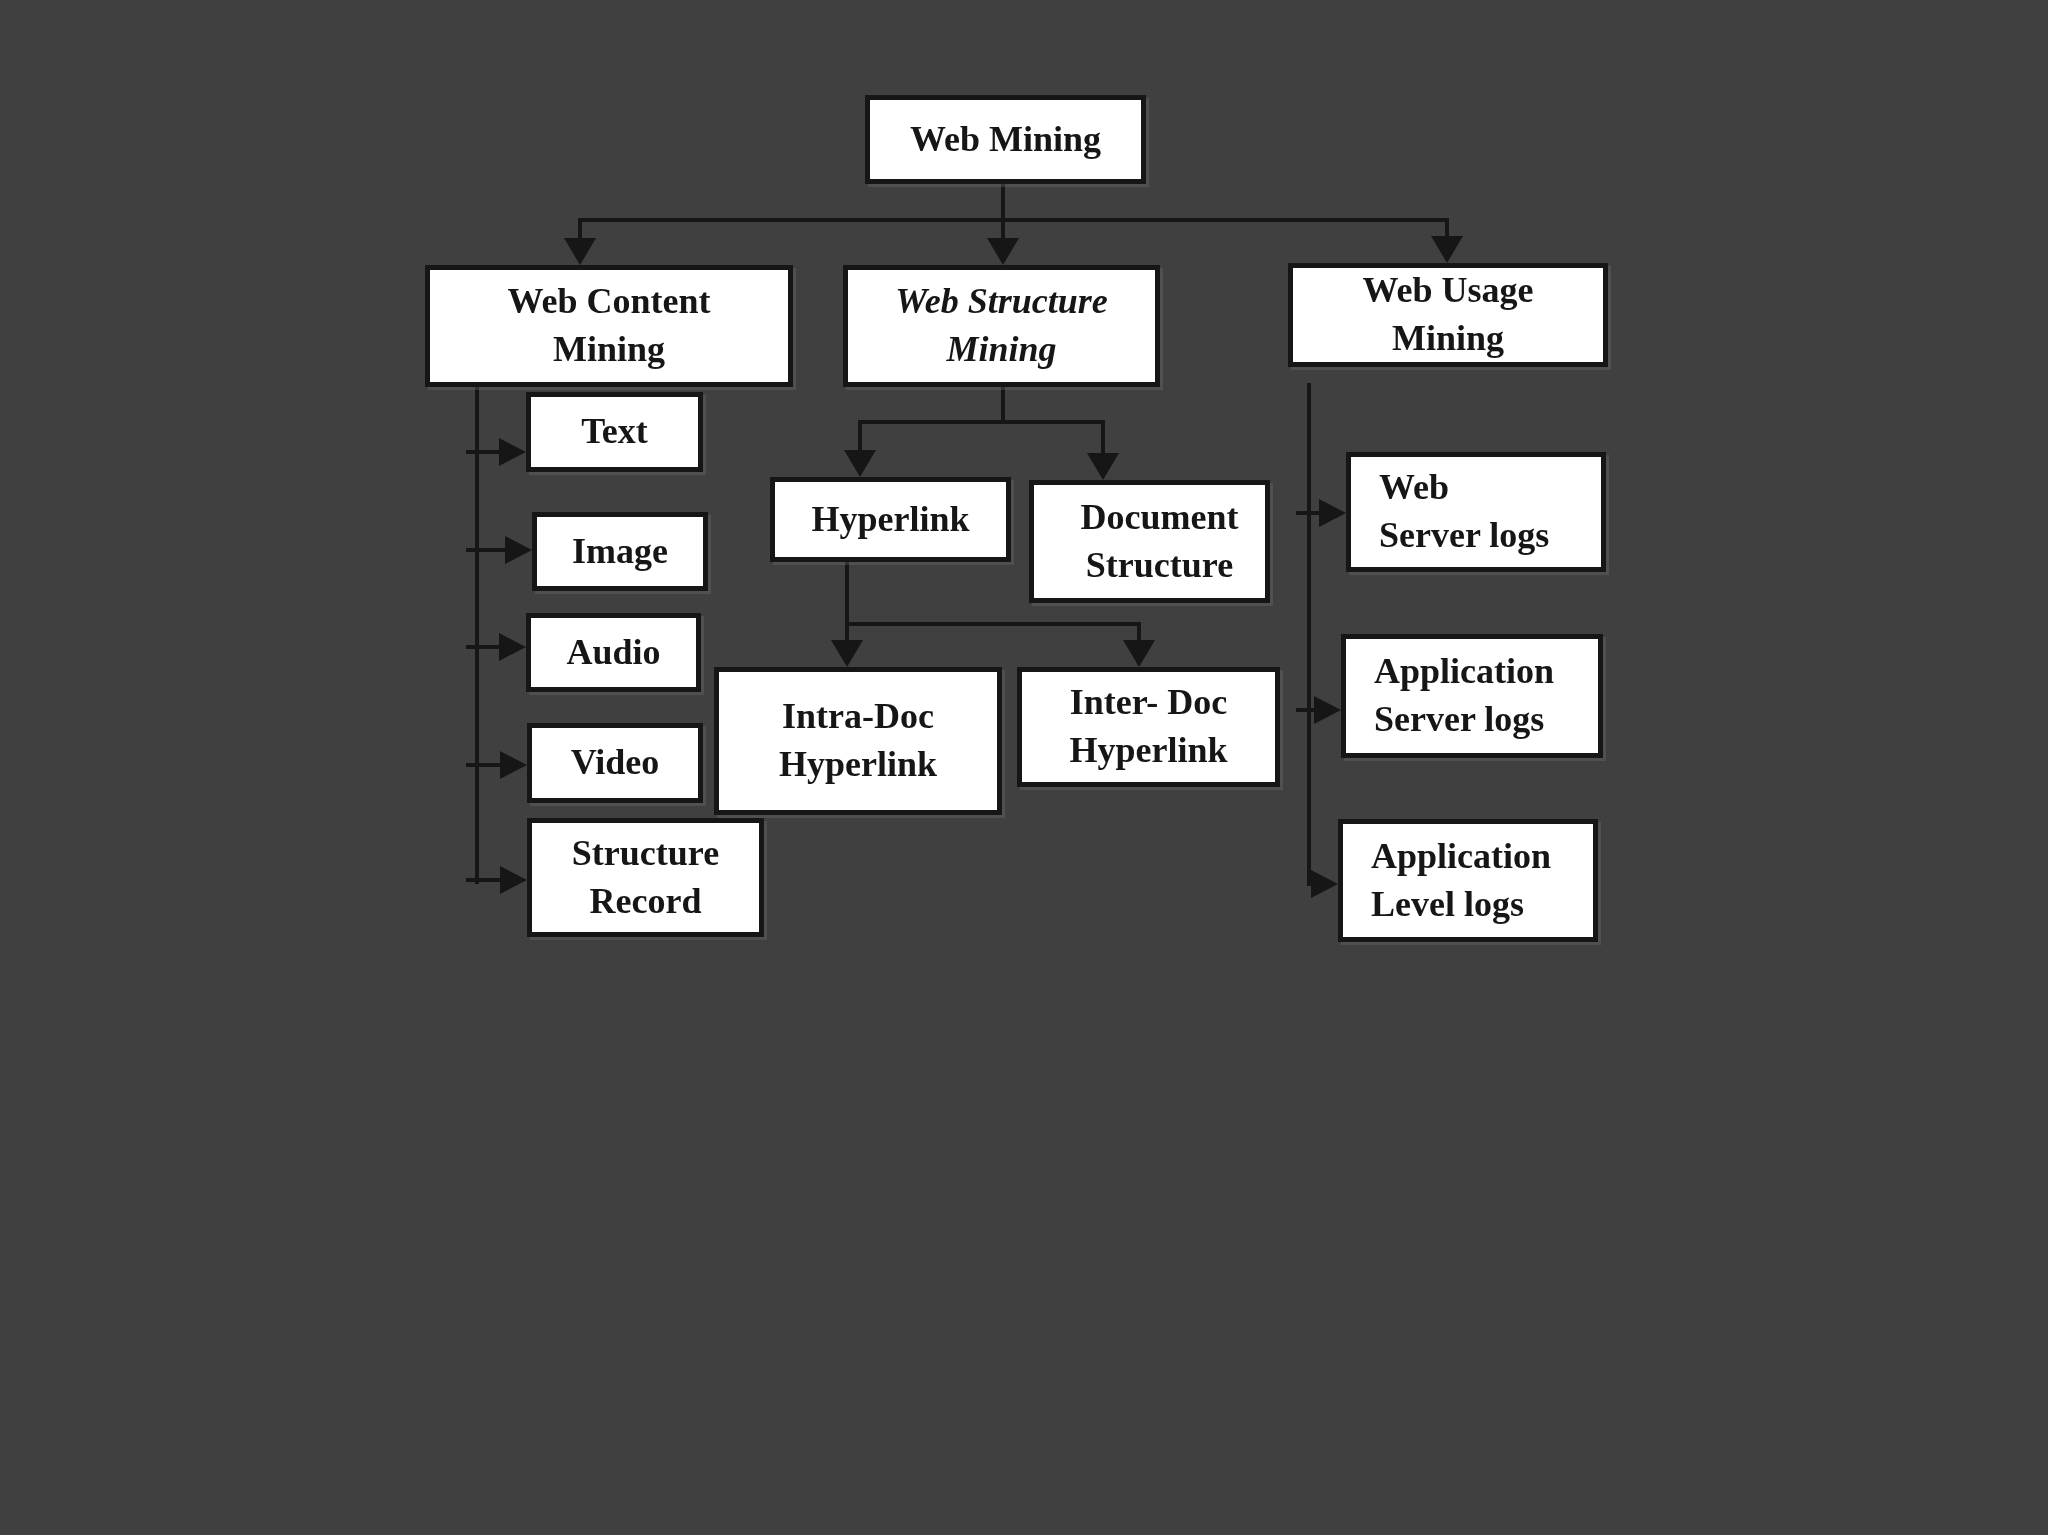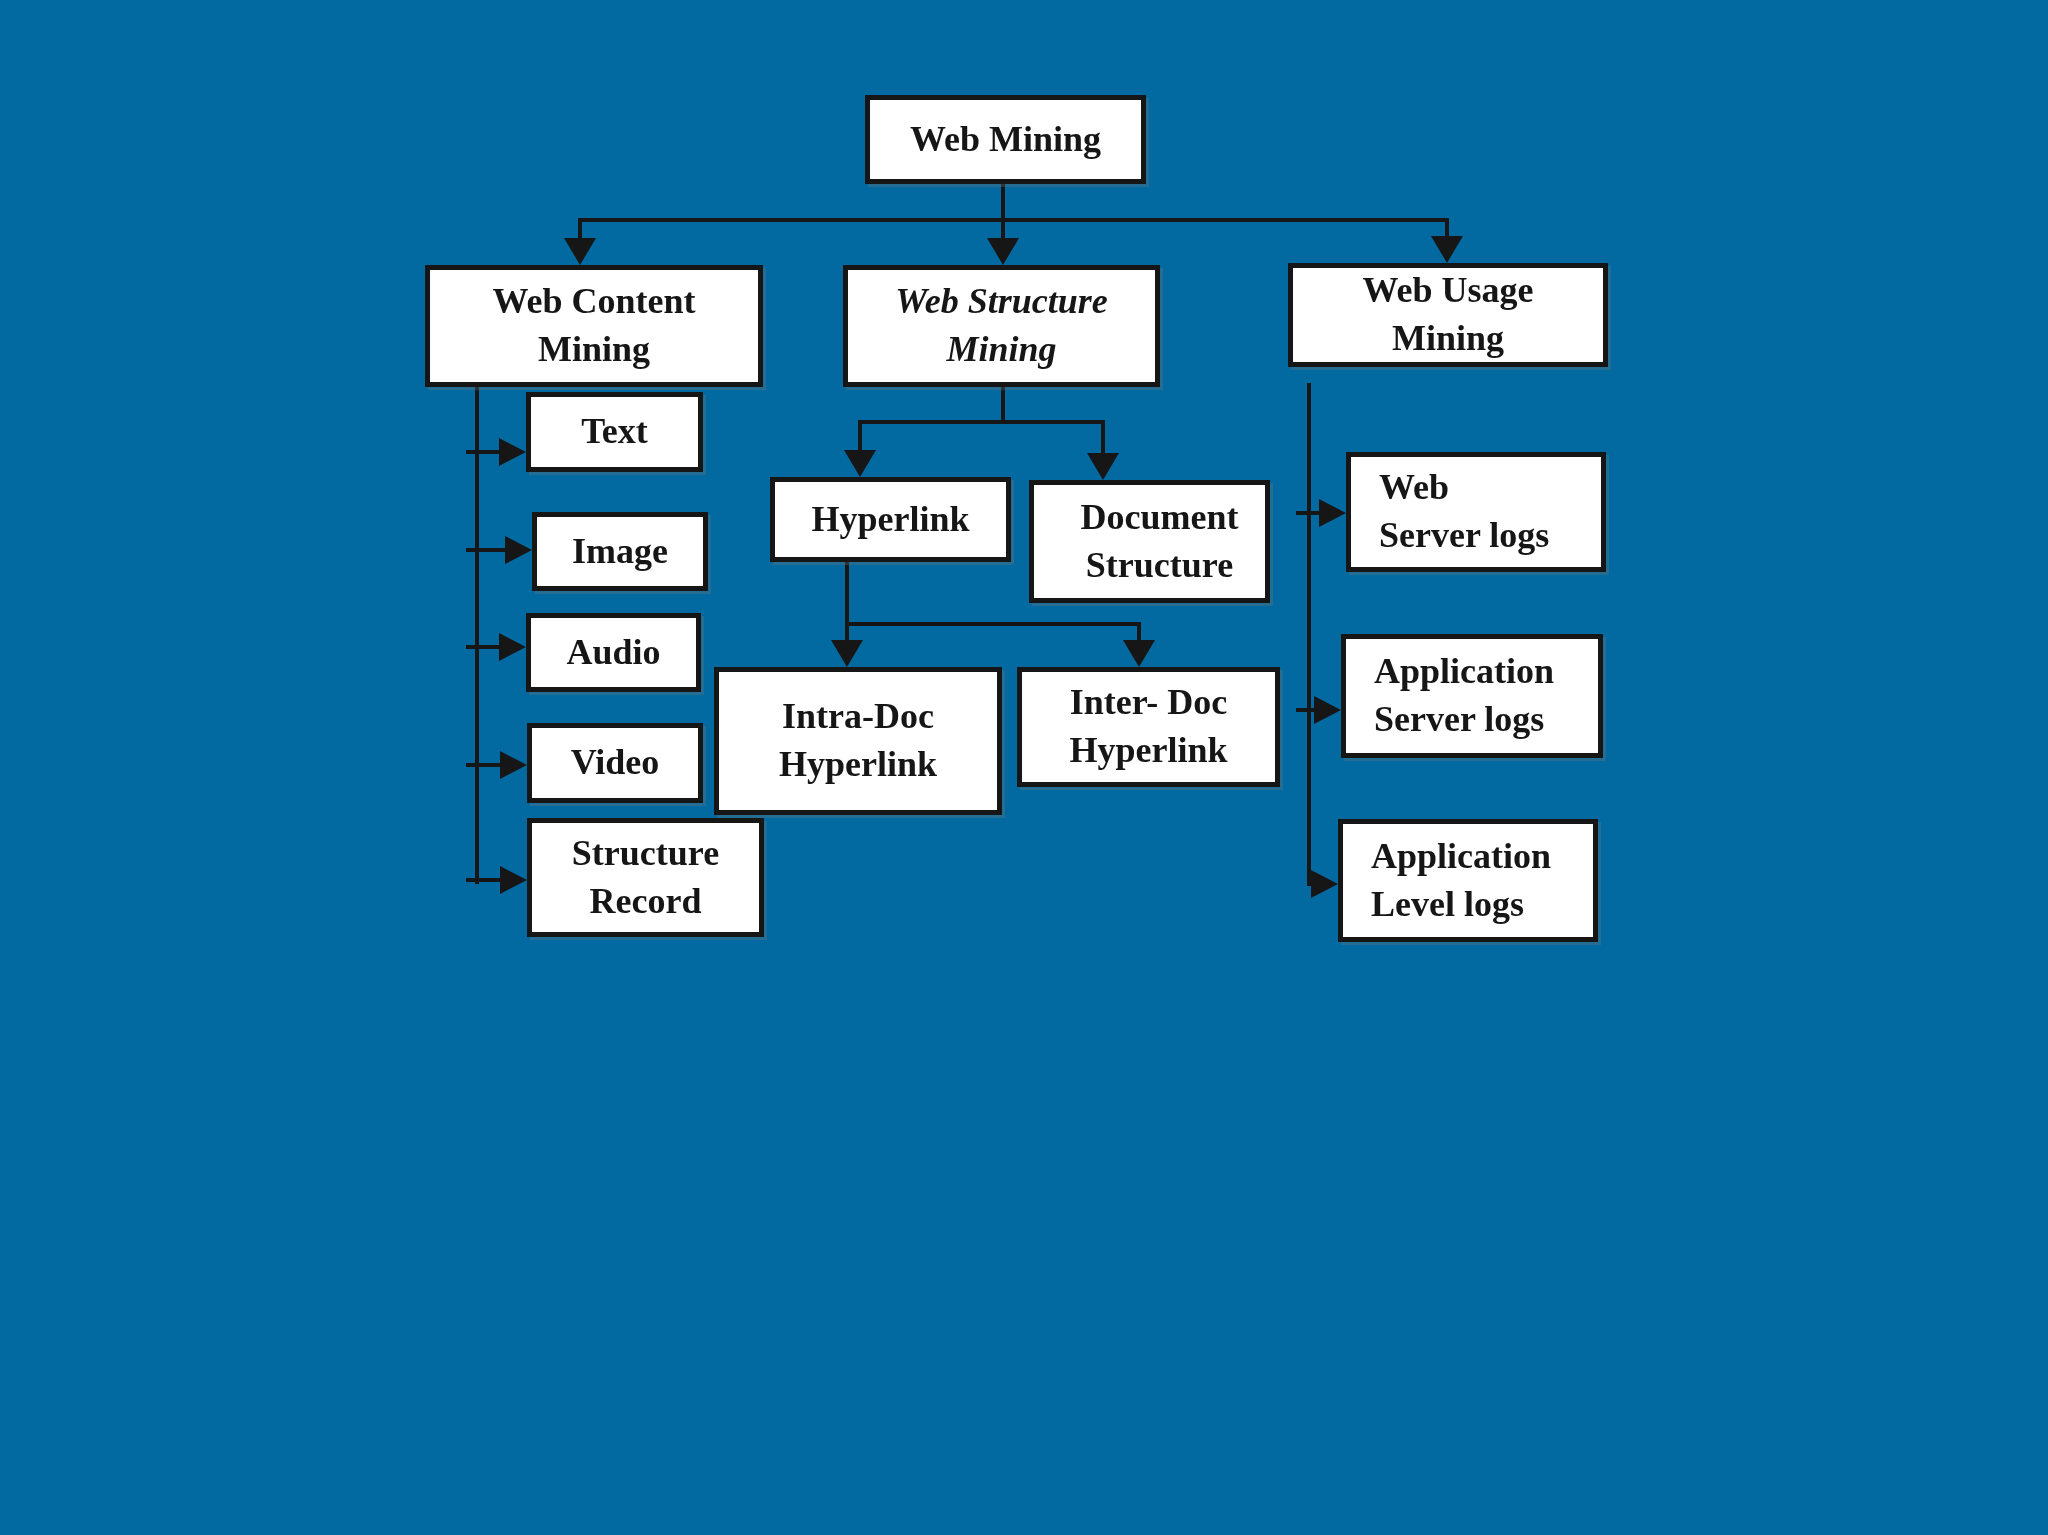--- a/index.html
+++ b/index.html
@@ -1,19 +1,19 @@
 <!DOCTYPE html>
 <html><head>
 <meta charset="utf-8">
 <style>
   html,body { margin:0; padding:0; background:#ffffff; }
   .canvas {
     position:relative;
     width:2048px; height:1535px;
-    background:#0369a1;
+    background:#404040;
     font-family:"Liberation Serif", serif;
     overflow:hidden;
   }
   .node {
     position:absolute;
     box-sizing:border-box;
     background:#ffffff;
     border:5px solid #161616;
     color:#161616;
     font-weight:bold;
@@ -42,21 +42,21 @@
   }
   .arr-right {
     position:absolute; width:0; height:0;
     border-top:14px solid transparent;
     border-bottom:14px solid transparent;
     border-left:27px solid #161616;
   }
 
   
   #n-web-mining            { left:865px;  top:95px;  width:281px; height:89px;  }
-  #n-web-content-mining    { left:425px;  top:265px; width:338px; height:122px; }
+  #n-web-content-mining    { left:425px;  top:265px; width:368px; height:122px; }
   #n-web-structure-mining  { left:843px;  top:265px; width:317px; height:122px;font-style:italic; }
   #n-web-usage-mining      { left:1288px; top:263px; width:320px; height:104px; }
   #n-text                  { left:526px;  top:392px; width:177px; height:80px;  }
   #n-image                 { left:532px;  top:512px; width:176px; height:79px;  }
   #n-audio                 { left:526px;  top:613px; width:175px; height:79px;  }
   #n-video                 { left:527px;  top:723px; width:176px; height:80px;  }
   #n-structure-record      { left:527px;  top:818px; width:237px; height:119px; }
   #n-hyperlink             { left:770px;  top:477px; width:241px; height:85px;  }
   #n-document-structure    { left:1029px; top:480px; width:241px; height:123px;padding-left:20px; }
   #n-intra-doc-hyperlink   { left:714px;  top:667px; width:288px; height:148px; }

